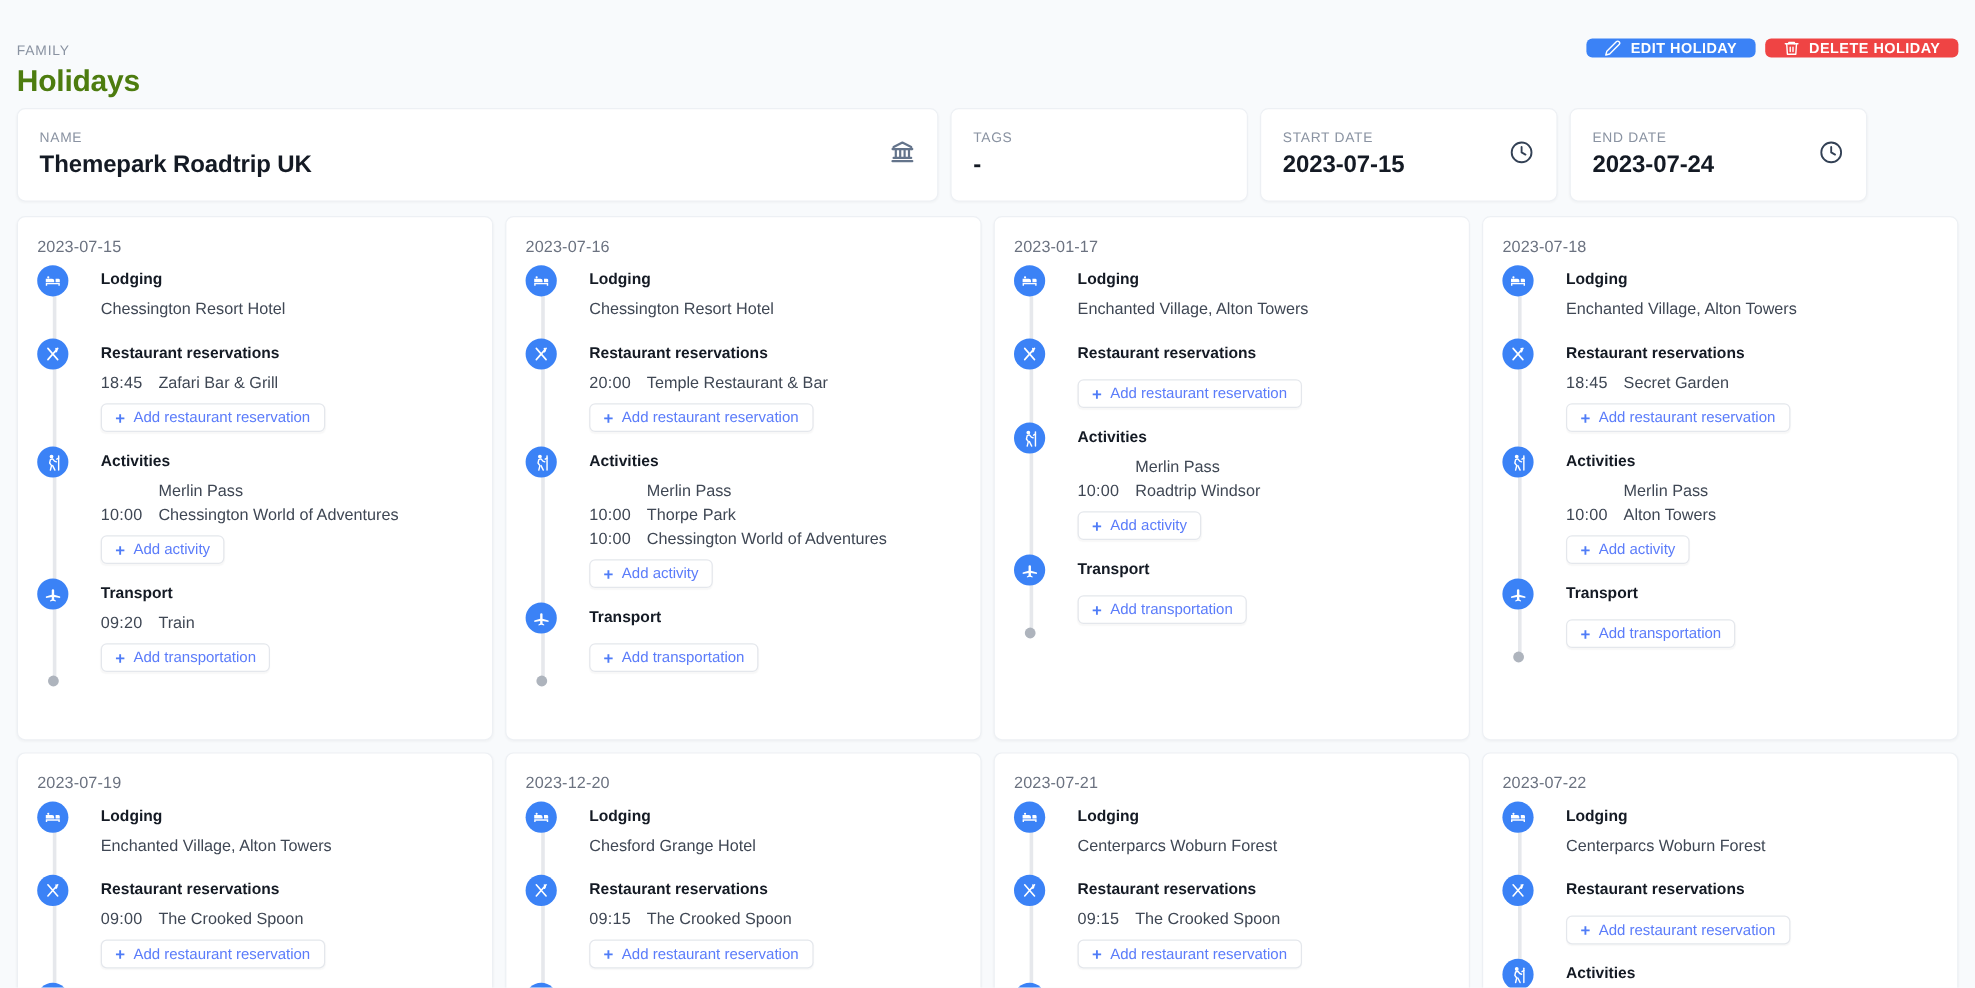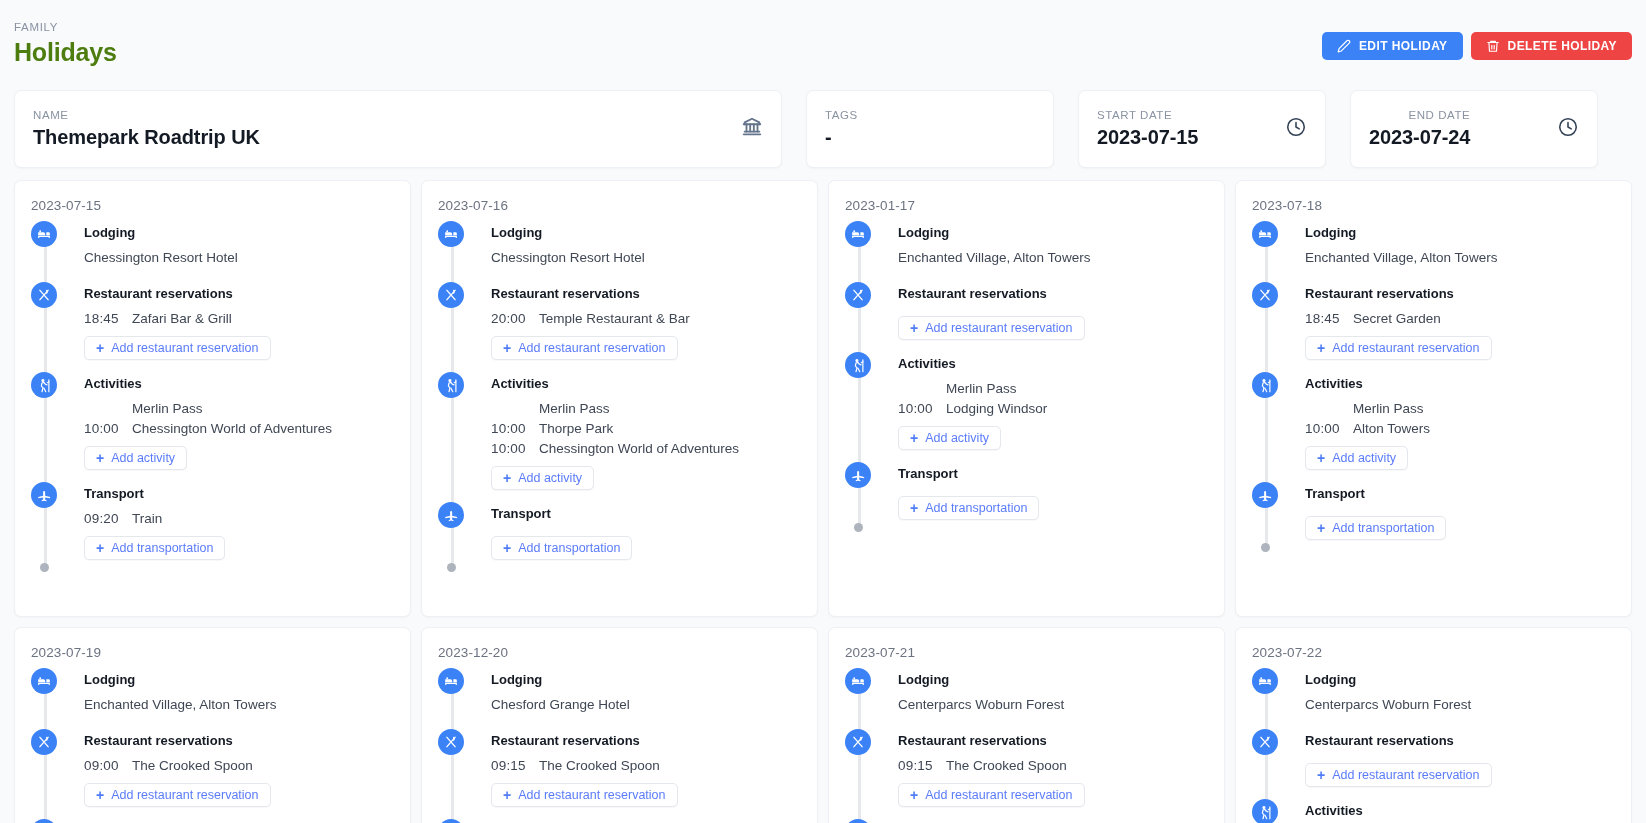--- a/index.html
+++ b/index.html
@@ -21,71 +21,72 @@
     justify-content: space-between;
   }
   .title-block { padding-left: 0px; }
   .eyebrow {
     font-size: 11.5px;
     letter-spacing: 0.06em;
     color: #8a93a2;
     text-transform: uppercase;
     line-height: 14px;
     margin-bottom: 3px;
+    margin-top: 16px;
   }
   .page-title {
     font-size: 25px;
     font-weight: 700;
     color: #4d7c0f;
     line-height: 30px;
     letter-spacing: -0.2px;
   }
 
   .header-actions { display: flex; gap: 8px; padding-top: 12px; }
   .btn {
     display: inline-flex;
     align-items: center;
     gap: 8px;
     border: none;
     border-radius: 5px;
     padding: 0 15px;
-    height: 28px;
+    height: 16px;
     font-size: 12px;
     font-weight: 700;
     letter-spacing: 0.035em;
     color: #fff;
     cursor: pointer;
     text-transform: uppercase;
     font-family: "Liberation Sans", sans-serif;
   }
   .btn-edit { background: #3b82f6; }
   .btn-delete { background: #ef4444; }
   .btn svg { display: block; }
 
   
   .summary-row {
     display: flex;
-    gap: 24px;
+    gap: 10px;
     padding: 0 14px;
     height: 78px;
   }
   .summary-card {
     background: #ffffff;
     border: 1px solid #edf0f4;
     border-radius: 7px;
     padding: 13px 18px;
     display: flex;
     align-items: center;
     justify-content: space-between;
     box-shadow: 0 1px 2px rgba(16,24,40,0.03);
   }
   .sc-name  { flex: 0 0 768px; }
   .sc-tags  { flex: 0 0 248px; }
   .sc-start { flex: 0 0 248px; }
-  .sc-end   { flex: 0 0 248px; text-align: right; }
+  .sc-end   { flex: 0 0 248px; }
   .sc-label {
     font-size: 11.5px;
     letter-spacing: 0.05em;
     color: #8a93a2;
     text-transform: uppercase;
     line-height: 14px;
     margin-bottom: 2px;
   }
   .sc-value {
     font-size: 20px;
@@ -474,21 +475,21 @@
               <path d="M19 3v19"></path>
               <path d="M19 6l-2.5 1.5"></path>
             </svg>
           </span>
           <div class="sec-title">Activities</div>
           <div class="sec-body"><div class="entry">
               <span class="entry-time"></span>
               <span class="entry-name">Merlin Pass</span>
             </div><div class="entry">
               <span class="entry-time">10:00</span>
-              <span class="entry-name">Lodging Windsor</span>
+              <span class="entry-name">Roadtrip Windsor</span>
             </div><button class="add-btn">
               <span class="plus">+</span>
               <span>Add activity</span>
             </button></div>
         </div>
         <div class="section sec-transport">
           <span class="sec-icon">
             <svg width="15" height="15" viewBox="0 0 24 24" fill="#fff">
               <path d="M21 14.5l-8-2.3V6.3a1.6 1.6 0 0 0-3.2 0v5.9L2 14.5v2l7.8-1.4v3.3l-2.2 1.3v1.4l3.8-.9 3.8.9v-1.4l-2.2-1.3v-3.3L21 16.5v-2z"></path>
             </svg>

